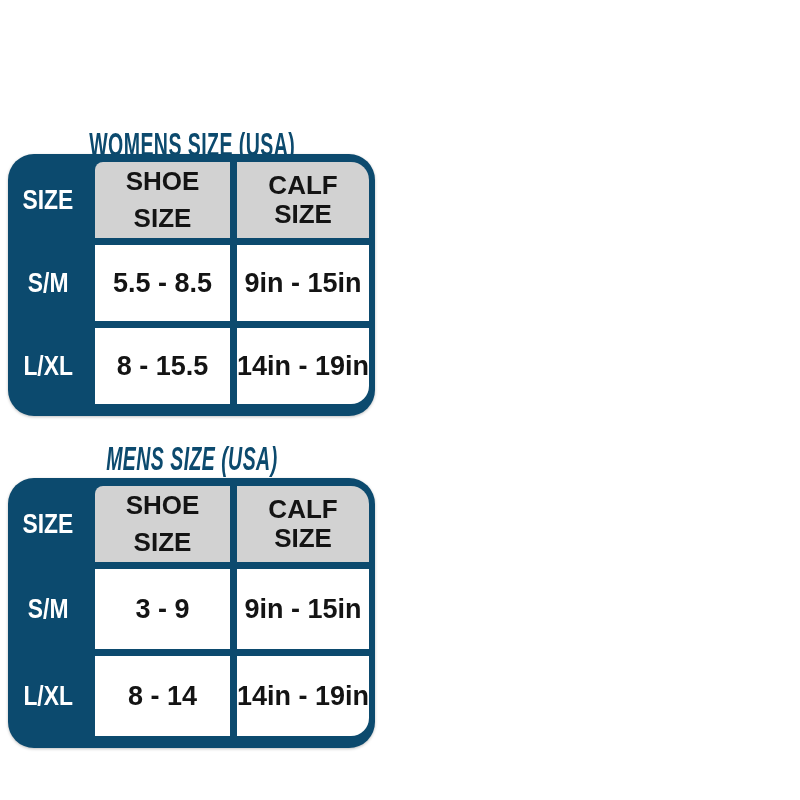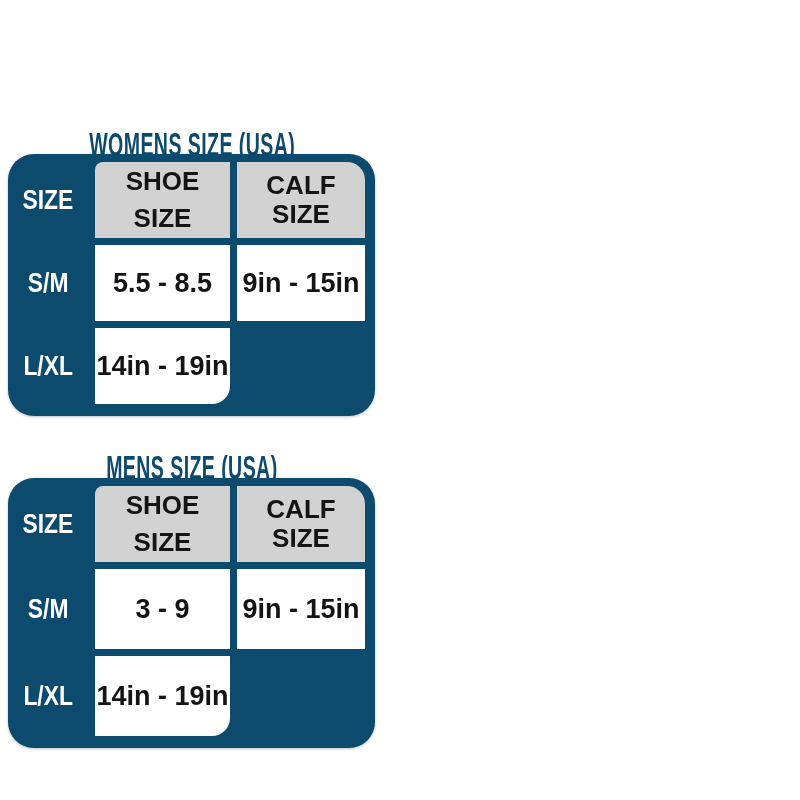--- a/index.html
+++ b/index.html
@@ -76,21 +76,21 @@
   .val {
     background: #ffffff;
     color: #141414;
     font-weight: 700;
     font-size: 27px;
   }
   .val-br { border-bottom-right-radius: 18px; text-align: right; }
 
   #womens-title { top: 104px; height: 44px; }
   #womens-table { top: 154px; height: 262px; }
-  #mens-title   { top: 427px; height: 44px; }
+  #mens-title   { top: 418px; height: 44px; font-style: italic; }
   #mens-table   { top: 478px; height: 270px; }
 </style>
 </head>
 <body>
 
 <div class="sheet">
 
   <h2 class="chart-title" id="womens-title">
     <span class="cond">WOMENS SIZE (USA)</span>
   </h2>
@@ -110,20 +110,21 @@
 
     <div class="cell rowlab">
       <span class="cond">S/M</span>
     </div>
     <div class="cell val">5.5 - 8.5</div>
     <div class="cell val">9in - 15in</div>
 
     <div class="cell rowlab">
       <span class="cond">L/XL</span>
     </div>
+    <div class="cell val">8 - 15.5</div>
     <div class="cell val val-br">14in - 19in</div>
   </div>
 
   <h2 class="chart-title" id="mens-title">
     <span class="cond">MENS SIZE (USA)</span>
   </h2>
 
   <div class="size-table" id="mens-table">
     <div class="cell corner">
       <span class="cond">SIZE</span>
@@ -139,16 +140,17 @@
 
     <div class="cell rowlab">
       <span class="cond">S/M</span>
     </div>
     <div class="cell val">3 - 9</div>
     <div class="cell val">9in - 15in</div>
 
     <div class="cell rowlab">
       <span class="cond">L/XL</span>
     </div>
+    <div class="cell val">8 - 14</div>
     <div class="cell val val-br">14in - 19in</div>
   </div>
 
 </div>
 
 </body></html>

